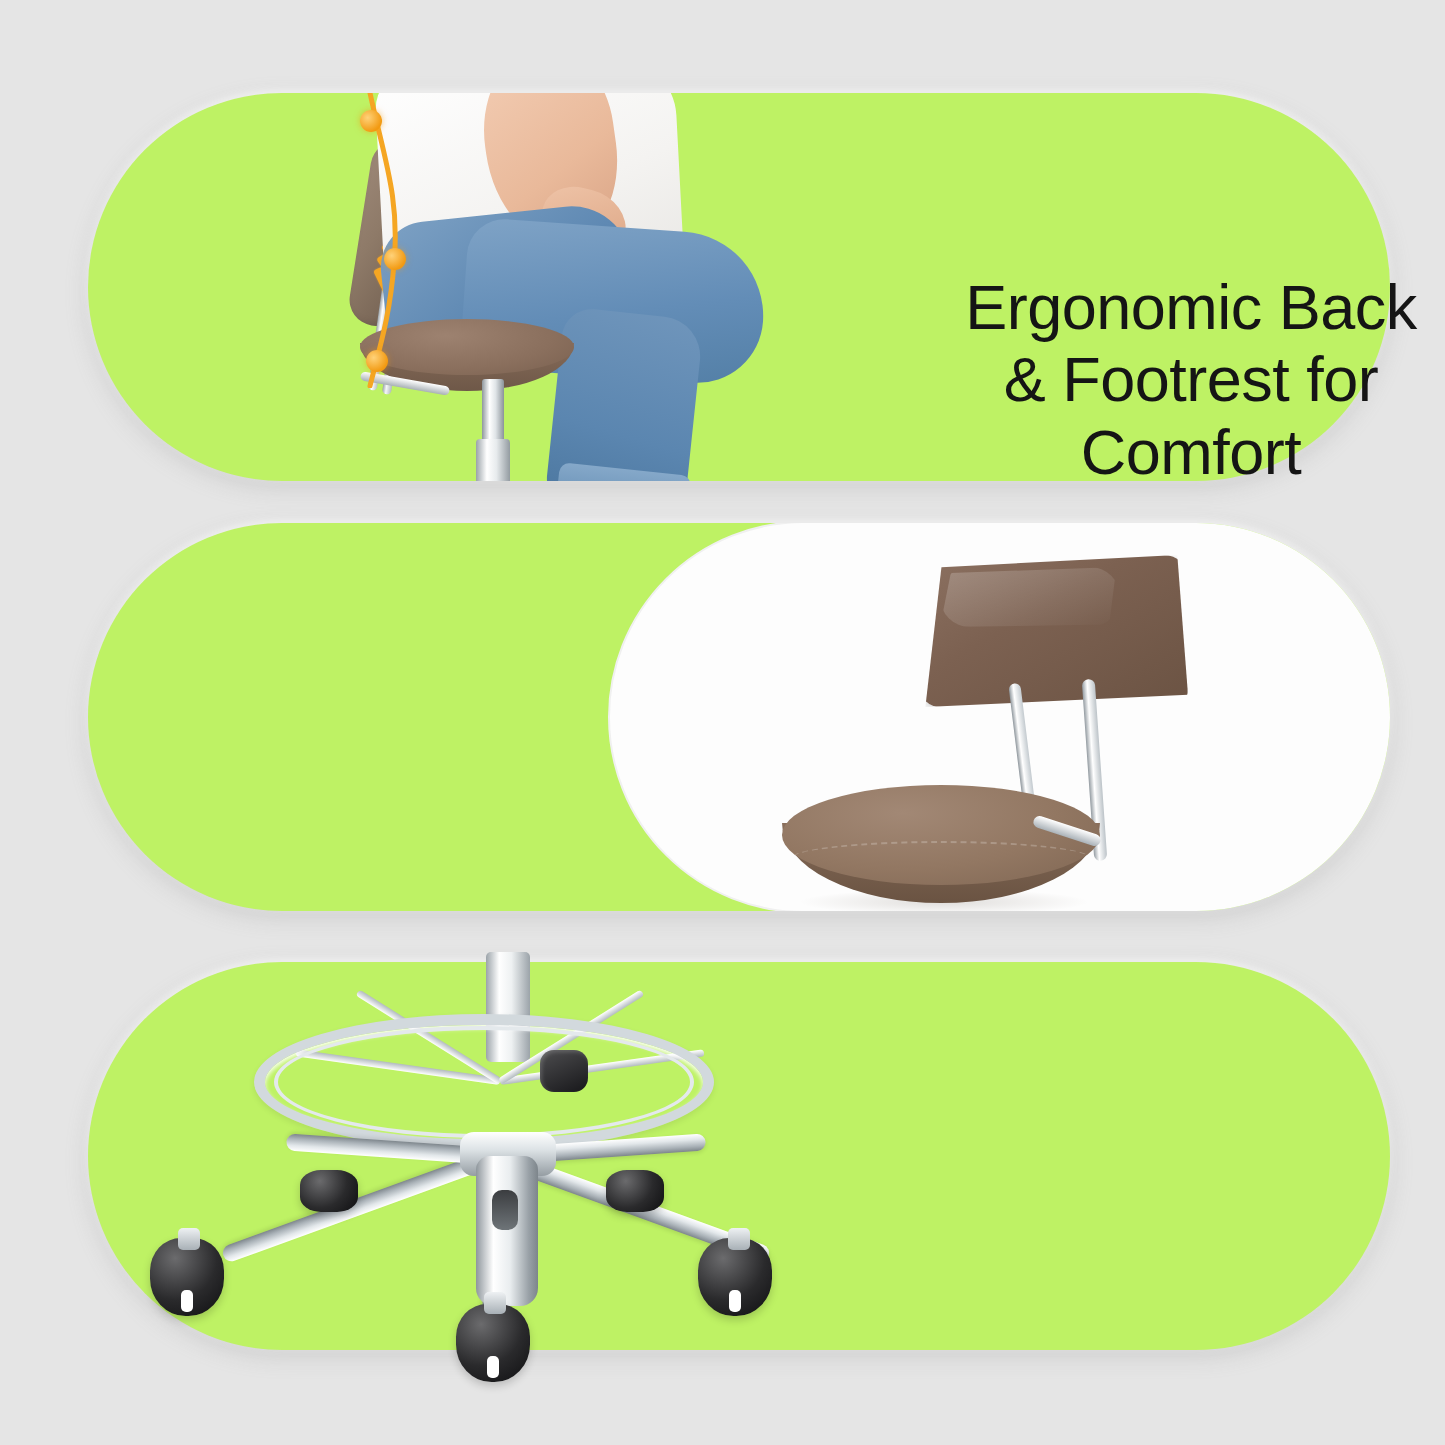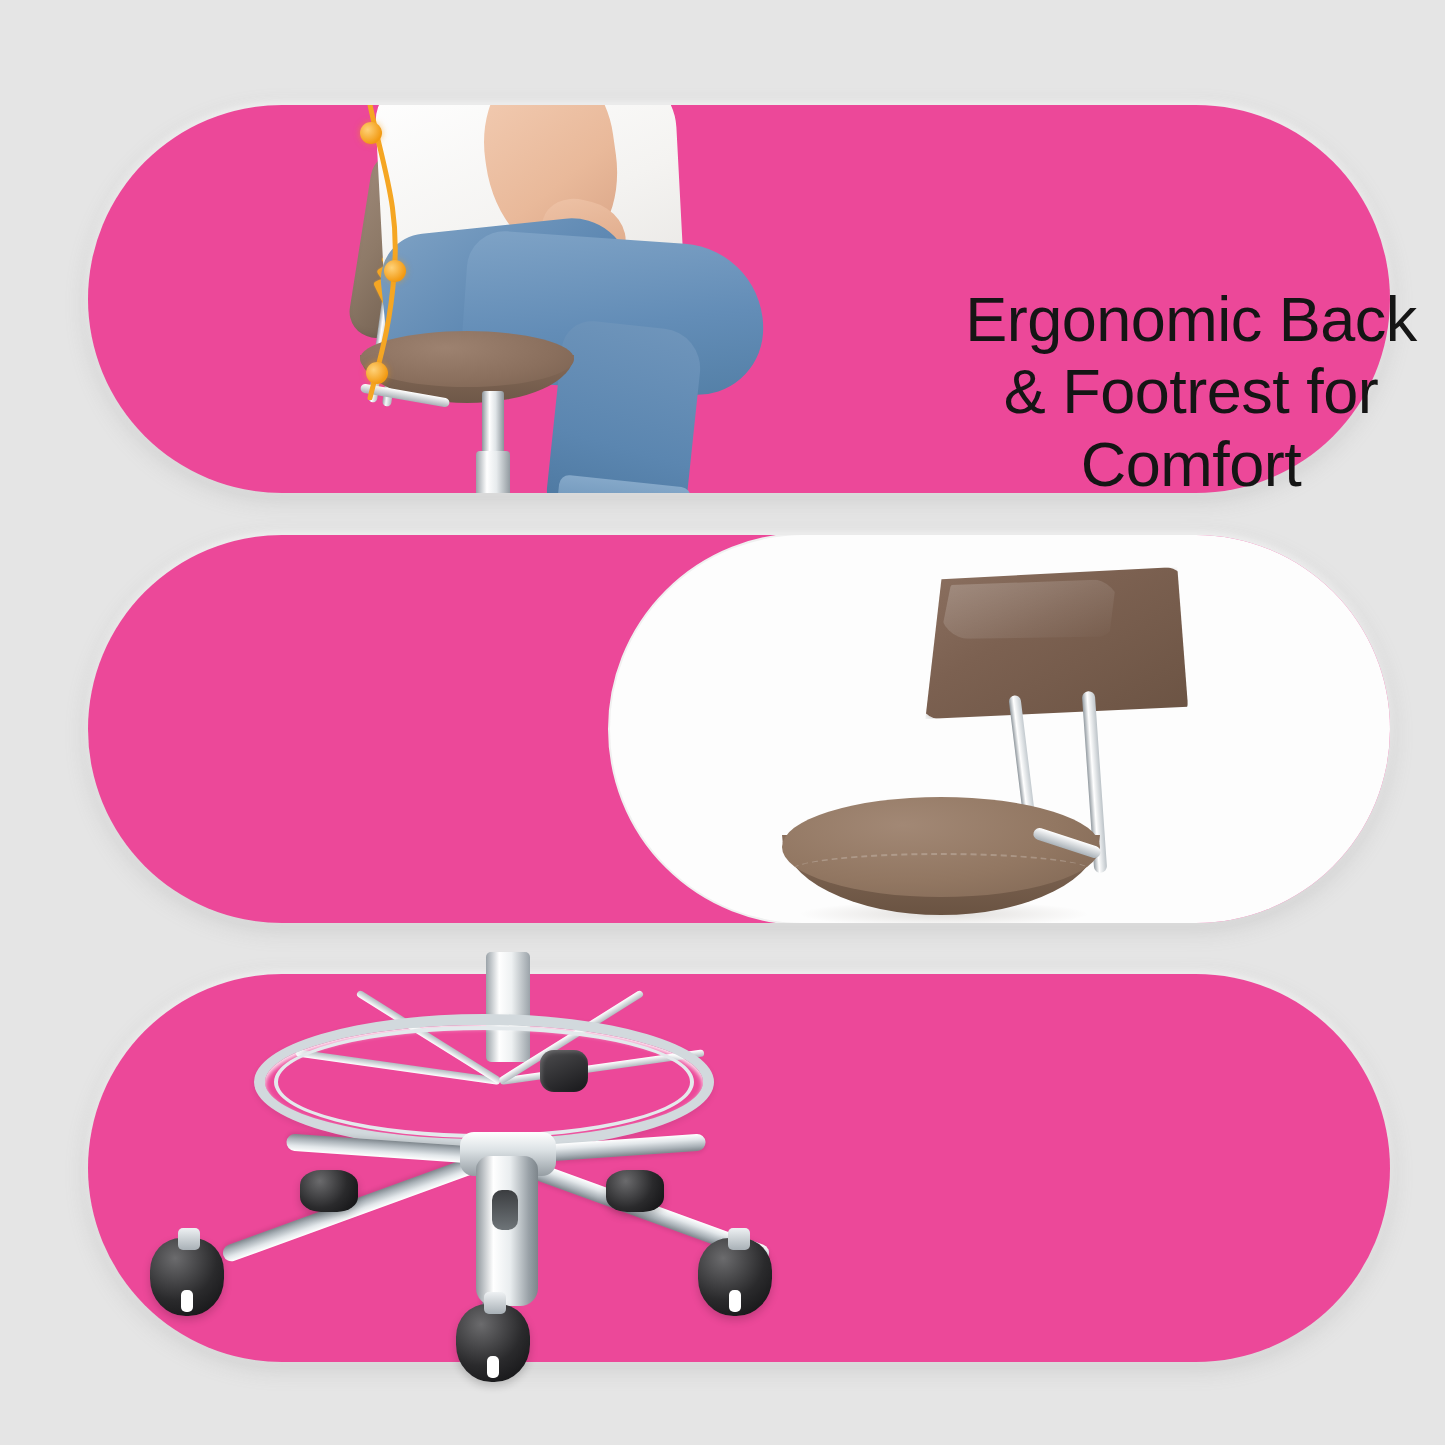--- a/index.html
+++ b/index.html
@@ -7,24 +7,23 @@
   body{
     background:#e5e5e5;
     font-family:"Liberation Sans", sans-serif;
     position:relative;
   }
   .stage{ position:absolute; inset:0; }
 
   
   .panel{
     position:absolute;
-    background:#ec4899;
+    background:#bef264;
     border-radius:9999px;
     box-shadow:0 6px 22px rgba(150,150,150,.30), 0 -2px 10px rgba(255,255,255,.9);
-    margin-top:12px;
   }
   #panel-1{ left:88px;  top:93px;   width:1302px; height:388px; }
   #panel-2{ left:88px;  top:523px;  width:1302px; height:388px; }
   #panel-3{ left:88px;  top:962px;  width:1302px; height:388px; }
 
   .panel-clip{
     position:absolute; inset:0;
     border-radius:9999px;
     overflow:hidden;
   }

